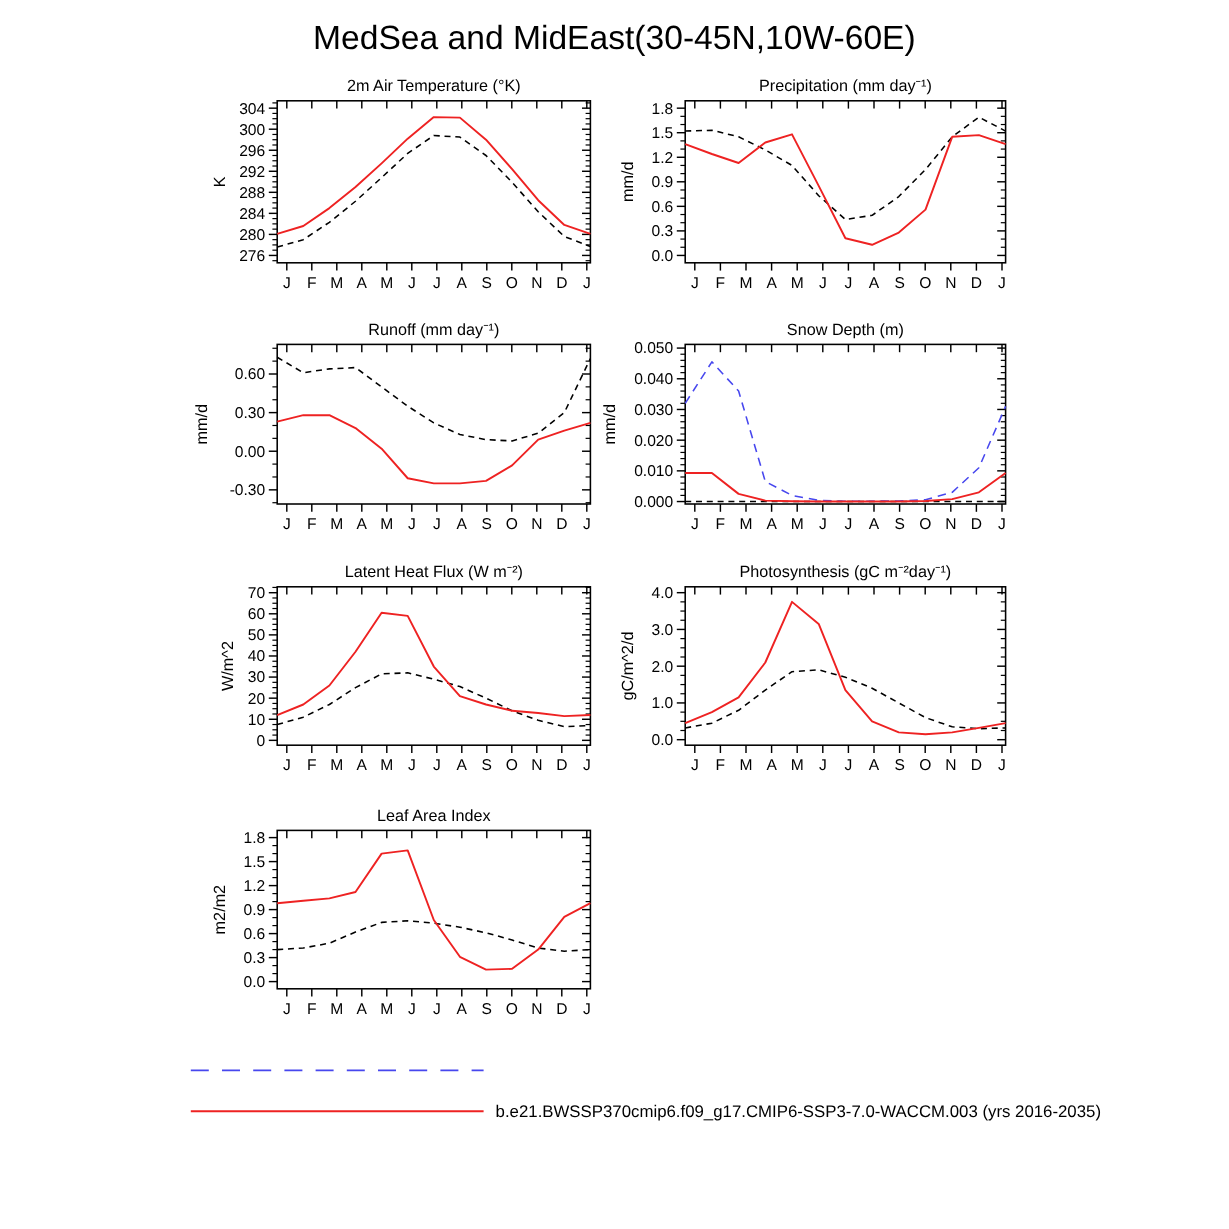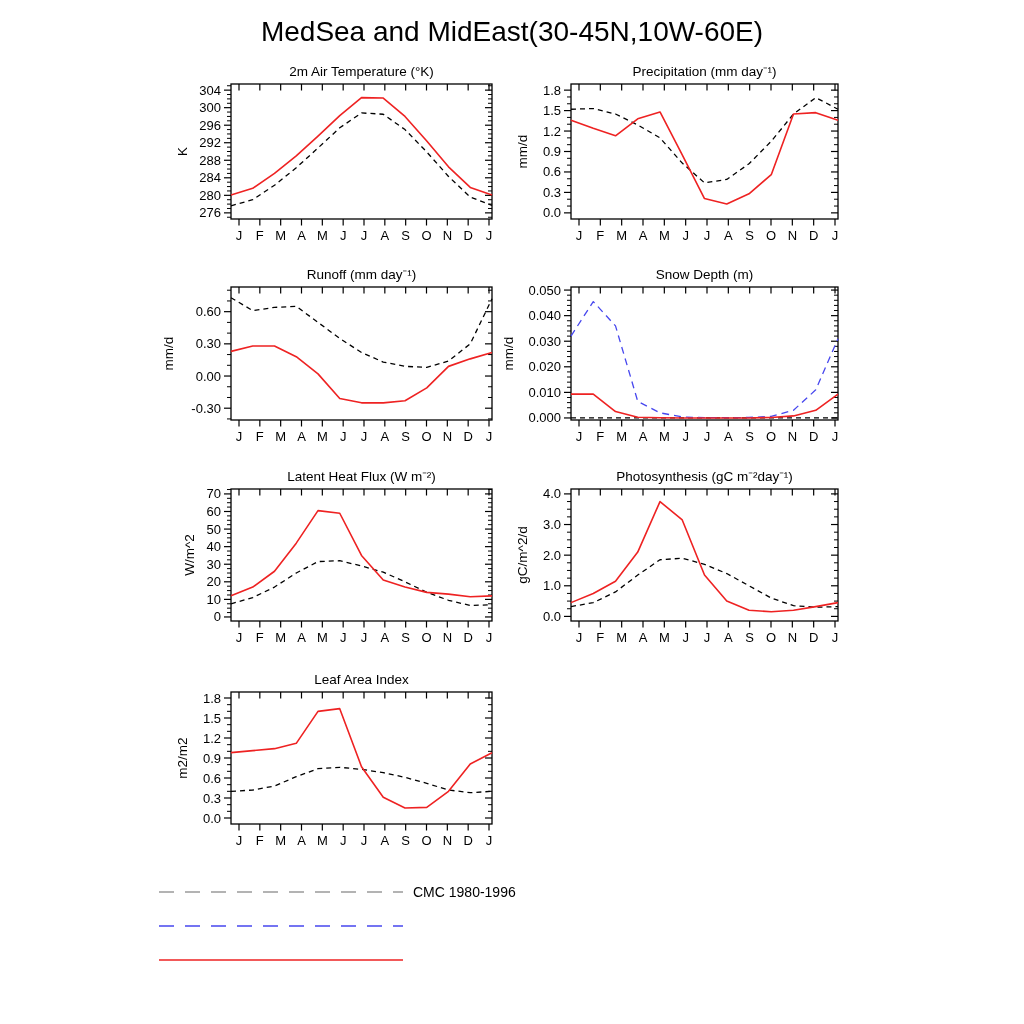--- a/index.html
+++ b/index.html
@@ -696,28 +696,23 @@
         <polyline points="231,791.3333333333334 252.75,790 274.5,786 296.25,776.6666666666666 318,768.6666666666666 339.75,767.3333333333334 361.5,769.3333333333334 383.25,772.6666666666666 405,777.3333333333334 426.75,783.3333333333334 448.5,790 470.25,792.6666666666666 492,791.3333333333334" fill="none" stroke="#000000" stroke-width="1.3" stroke-linejoin="round" stroke-dasharray="5 4"></polyline>
         <polyline points="231,752.6666666666666 252.75,750.6666666666666 274.5,748.6666666666666 296.25,743.3333333333334 318,711.3333333333334 339.75,708.6666666666666 361.5,766.6666666666666 383.25,797.3333333333334 405,808 426.75,807.3333333333334 448.5,791.3333333333334 470.25,764 492,752.6666666666666" fill="none" stroke="#ee2222" stroke-width="1.6" stroke-linejoin="round"></polyline>
         <text x="361.5" y="684" text-anchor="middle" font-size="13.5">Leaf Area Index</text>
         <text x="187.1" y="758" text-anchor="middle" font-size="13.5" transform="rotate(-90 187.1 758)">m2/m2</text>
       </g>
     </svg>
 
   <div id="legend">
     <div class="legend-row">
       <svg width="246" height="10">
-        <line class="legend-sample" x1="1" y1="5" x2="245" y2="5" stroke-width="1.6" stroke="#9a9a9a" stroke-dasharray="15 11"></line>
-      </svg>
-      <span class="legend-label">CMC 1980-1996</span>
-    </div>
-    <div class="legend-row">
-      <svg width="246" height="10">
         <line class="legend-sample" x1="1" y1="5" x2="245" y2="5" stroke-width="1.6" stroke="#4747ee" stroke-dasharray="15 11"></line>
       </svg>
     </div>
     <div class="legend-row">
       <svg width="246" height="10">
         <line class="legend-sample" x1="1" y1="5" x2="245" y2="5" stroke-width="1.6" stroke="#ee2222"></line>
       </svg>
+      <span class="legend-label">b.e21.BWSSP370cmip6.f09_g17.CMIP6-SSP3-7.0-WACCM.003 (yrs 2016-2035)</span>
     </div>
   </div>
 </div>
 
 </body></html>

